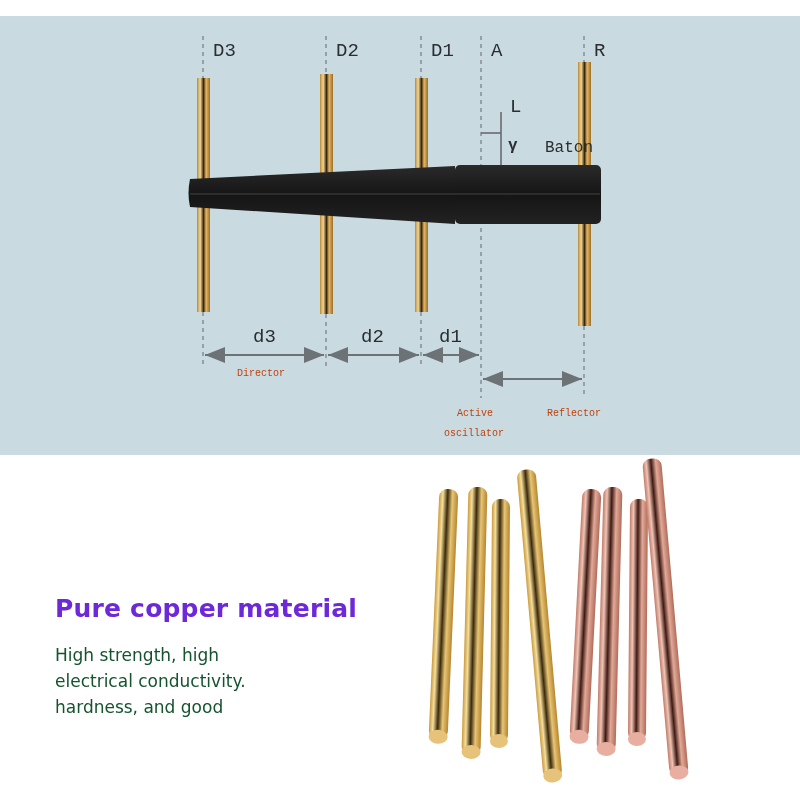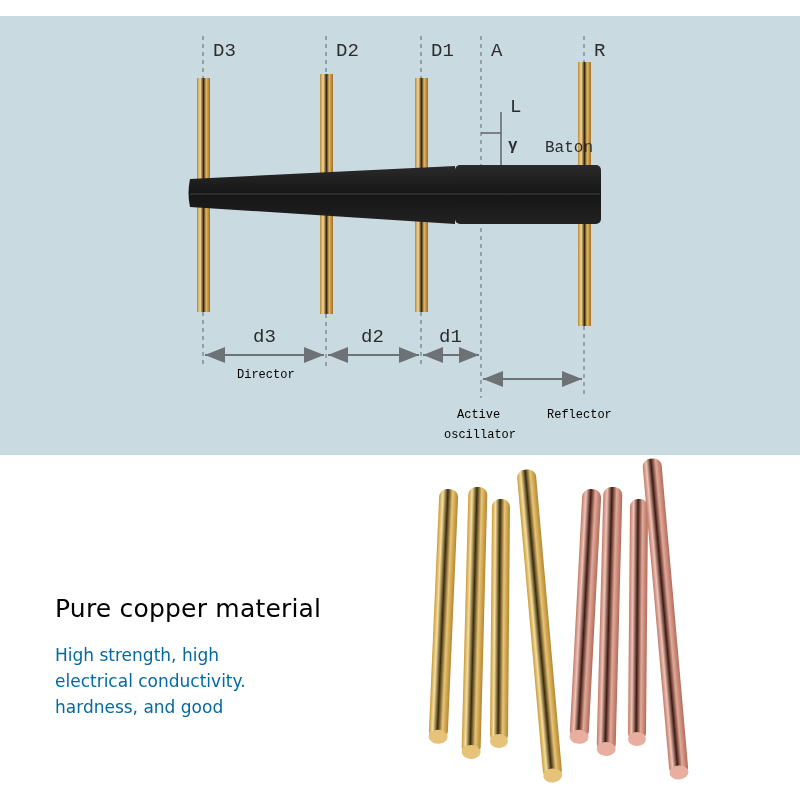--- a/index.html
+++ b/index.html
@@ -1,24 +1,24 @@
 <!DOCTYPE html>
 <html><head>
   <meta charset="utf-8">
   <style>
     html, body { margin:0; padding:0; }
     body { width:800px; height:800px; position:relative; overflow:hidden; background:#ffffff; font-family:"DejaVu Sans", sans-serif; }
     .top-panel { position:absolute; left:0; top:16px; width:800px; height:455px; background:#c9dbe1;font-family:Liberation Mono, monospace; }
     .bottom-panel { position:absolute; left:0; top:455px; width:800px; height:345px; background:#ffffff; }
     .lbl { position:absolute; color:#2a2e31; font-size:16px; line-height:1; white-space:nowrap; }
     .lbl.big { font-size:19px; }
-    .lbl.small { font-size:12px; color:#000000; }
+    .lbl.small { font-size:10px; color:#c2410c; }
     svg { position:absolute; left:0; top:0; }
-    .headline { position:absolute; left:55px; top:594px; font-family:"DejaVu Sans", sans-serif; font-weight:normal; font-size:25px; color:#000000; letter-spacing:0.2px; }
-    .desc { position:absolute; left:55px; top:642px; font-size:17px; line-height:26px; color:#0369a1; width:260px; }
+    .headline { position:absolute; left:55px; top:594px; font-family:"DejaVu Sans", sans-serif; font-weight:bold; font-size:25px; color:#6d28d9; letter-spacing:0.2px; }
+    .desc { position:absolute; left:55px; top:642px; font-size:17px; line-height:26px; color:#14532d; width:260px; }
     .desc span { display:block; white-space:nowrap; }
   </style>
 </head>
 <body>
 
 <div class="top-panel">
   <svg width="800" height="455" viewBox="0 0 800 455">
     <defs>
       <linearGradient id="gold" x1="0" x2="1" y1="0" y2="0">
         <stop offset="0" stop-color="#b88a34"></stop>

